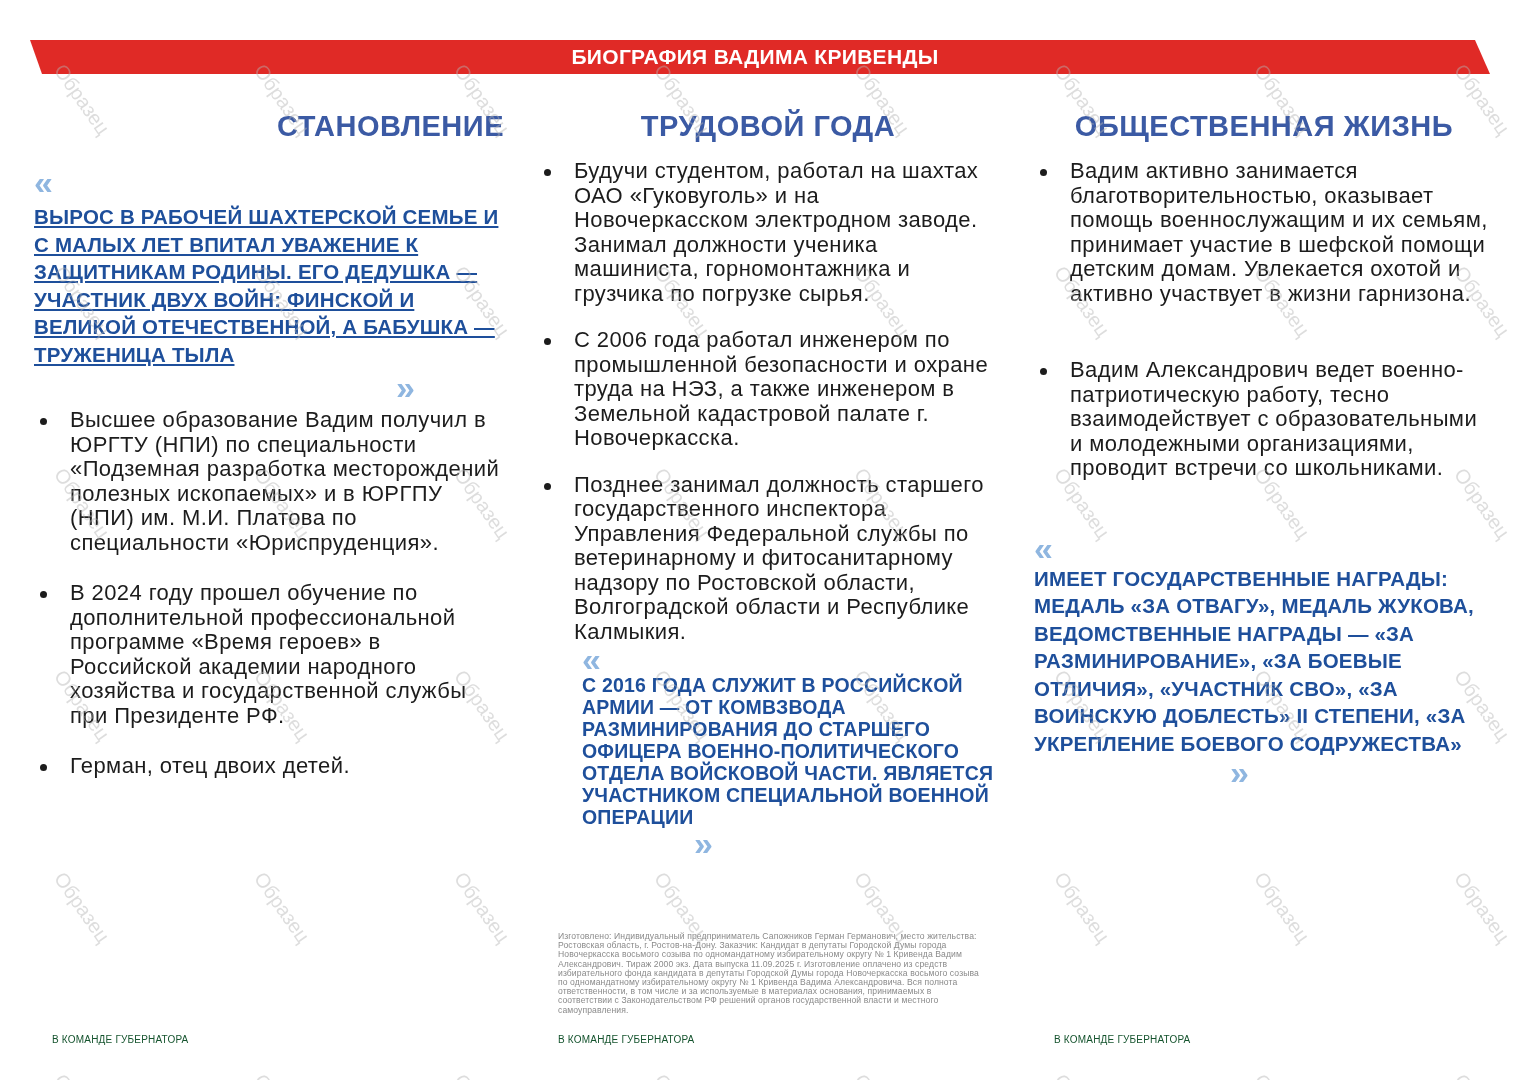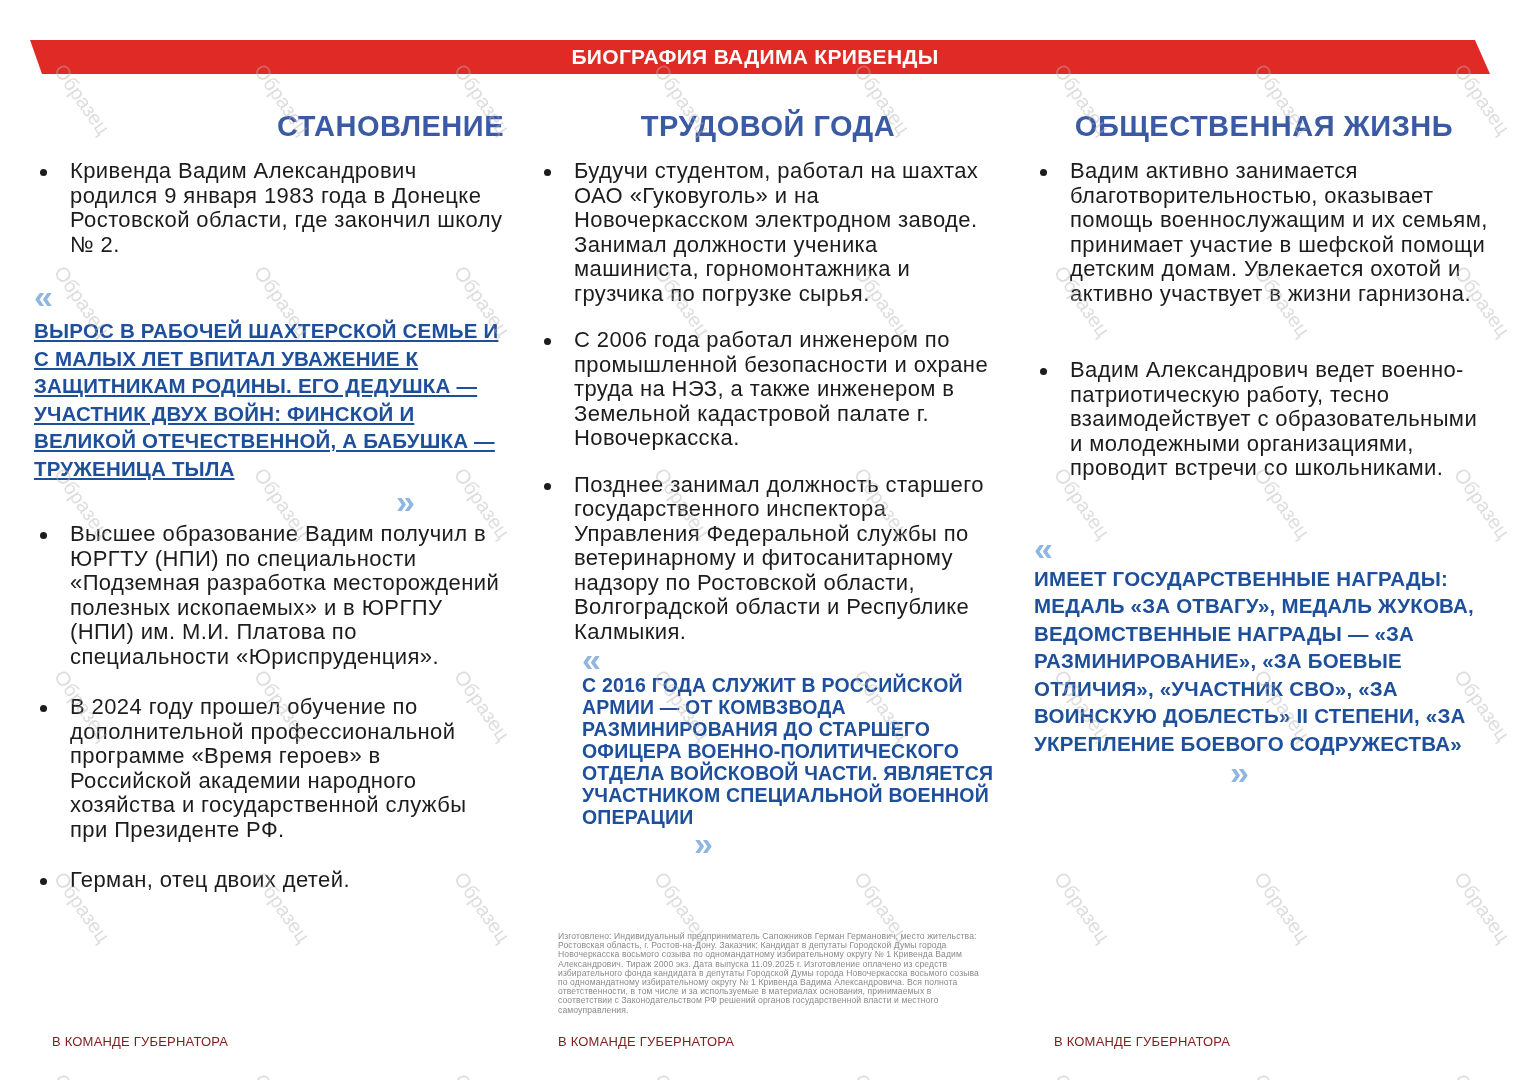--- a/index.html
+++ b/index.html
@@ -32,43 +32,40 @@
     color: #1c1c1c; letter-spacing: 0.4px;
   }
   ul.bullets li::before {
     content: ""; position: absolute; left: 6px; top: 10px; width: 7px; height: 7px;
     border-radius: 50%; background: #1c1c1c;
   }
   .quote { position: relative; color: #1e4f9b; font-weight: 700; text-transform: uppercase; }
   .q-open, .q-close { color: #8fb6e0; font-weight: 700; font-size: 34px; line-height: 30px; display: block; }
   .q-text { font-size: 20.5px; line-height: 27.5px; letter-spacing: 0.2px; }
   .footer-tag {
-    position: absolute; top: 1034px; font-size: 13px; color: #7f1d1d; letter-spacing: 0.2px;
+    position: absolute; top: 1034px; font-size: 10px; color: #14532d; letter-spacing: 0.2px;
   }
   .imprint {
     position: absolute; left: 558px; top: 932px; width: 428px;
     font-size: 8.6px; line-height: 9.2px; color: #8a8a8a; letter-spacing: 0.1px;
   }
   .watermark {
     position: absolute; font-size: 20px; color: rgba(180,180,180,0.45);
     transform: rotate(55deg); transform-origin: left top; pointer-events: none; white-space: nowrap;
   }
 </style>
 </head>
 <body>
 
 <div class="banner">
   <span class="banner-title">БИОГРАФИЯ ВАДИМА КРИВЕНДЫ</span>
 </div>
 
 <div class="col col1">
   <div class="section-title">СТАНОВЛЕНИЕ</div>
-  <ul class="bullets" style="margin-top:16px;">
-    <li>Кривенда Вадим Александрович родился 9 января 1983 года в Донецке Ростовской области, где закончил школу № 2.</li>
-  </ul>
   <div class="quote" style="margin-top:24px;">
     <span class="q-open">«</span>
     <div class="q-text" style="margin-top:6px;text-decoration:underline;">ВЫРОС В РАБОЧЕЙ ШАХТЕРСКОЙ СЕМЬЕ И С МАЛЫХ ЛЕТ ВПИТАЛ УВАЖЕНИЕ К ЗАЩИТНИКАМ РОДИНЫ. ЕГО ДЕДУШКА — УЧАСТНИК ДВУХ ВОЙН: ФИНСКОЙ И ВЕЛИКОЙ ОТЕЧЕСТВЕННОЙ, А БАБУШКА — ТРУЖЕНИЦА ТЫЛА</div>
     <span class="q-close" style="margin-left:362px;margin-top:4px;">»</span>
   </div>
   <ul class="bullets" style="margin-top:6px;">
     <li>Высшее образование Вадим получил в ЮРГТУ (НПИ) по специальности «Подземная разработка месторождений полезных ископаемых» и в ЮРГПУ (НПИ) им. М.И. Платова по специальности «Юриспруденция».</li>
     <li style="margin-top:26px;">В 2024 году прошел обучение по дополнительной профессиональной программе «Время героев» в Российской академии народного хозяйства и государственной службы при Президенте РФ.</li>
     <li style="margin-top:26px;">Герман, отец двоих детей.</li>
   </ul>

